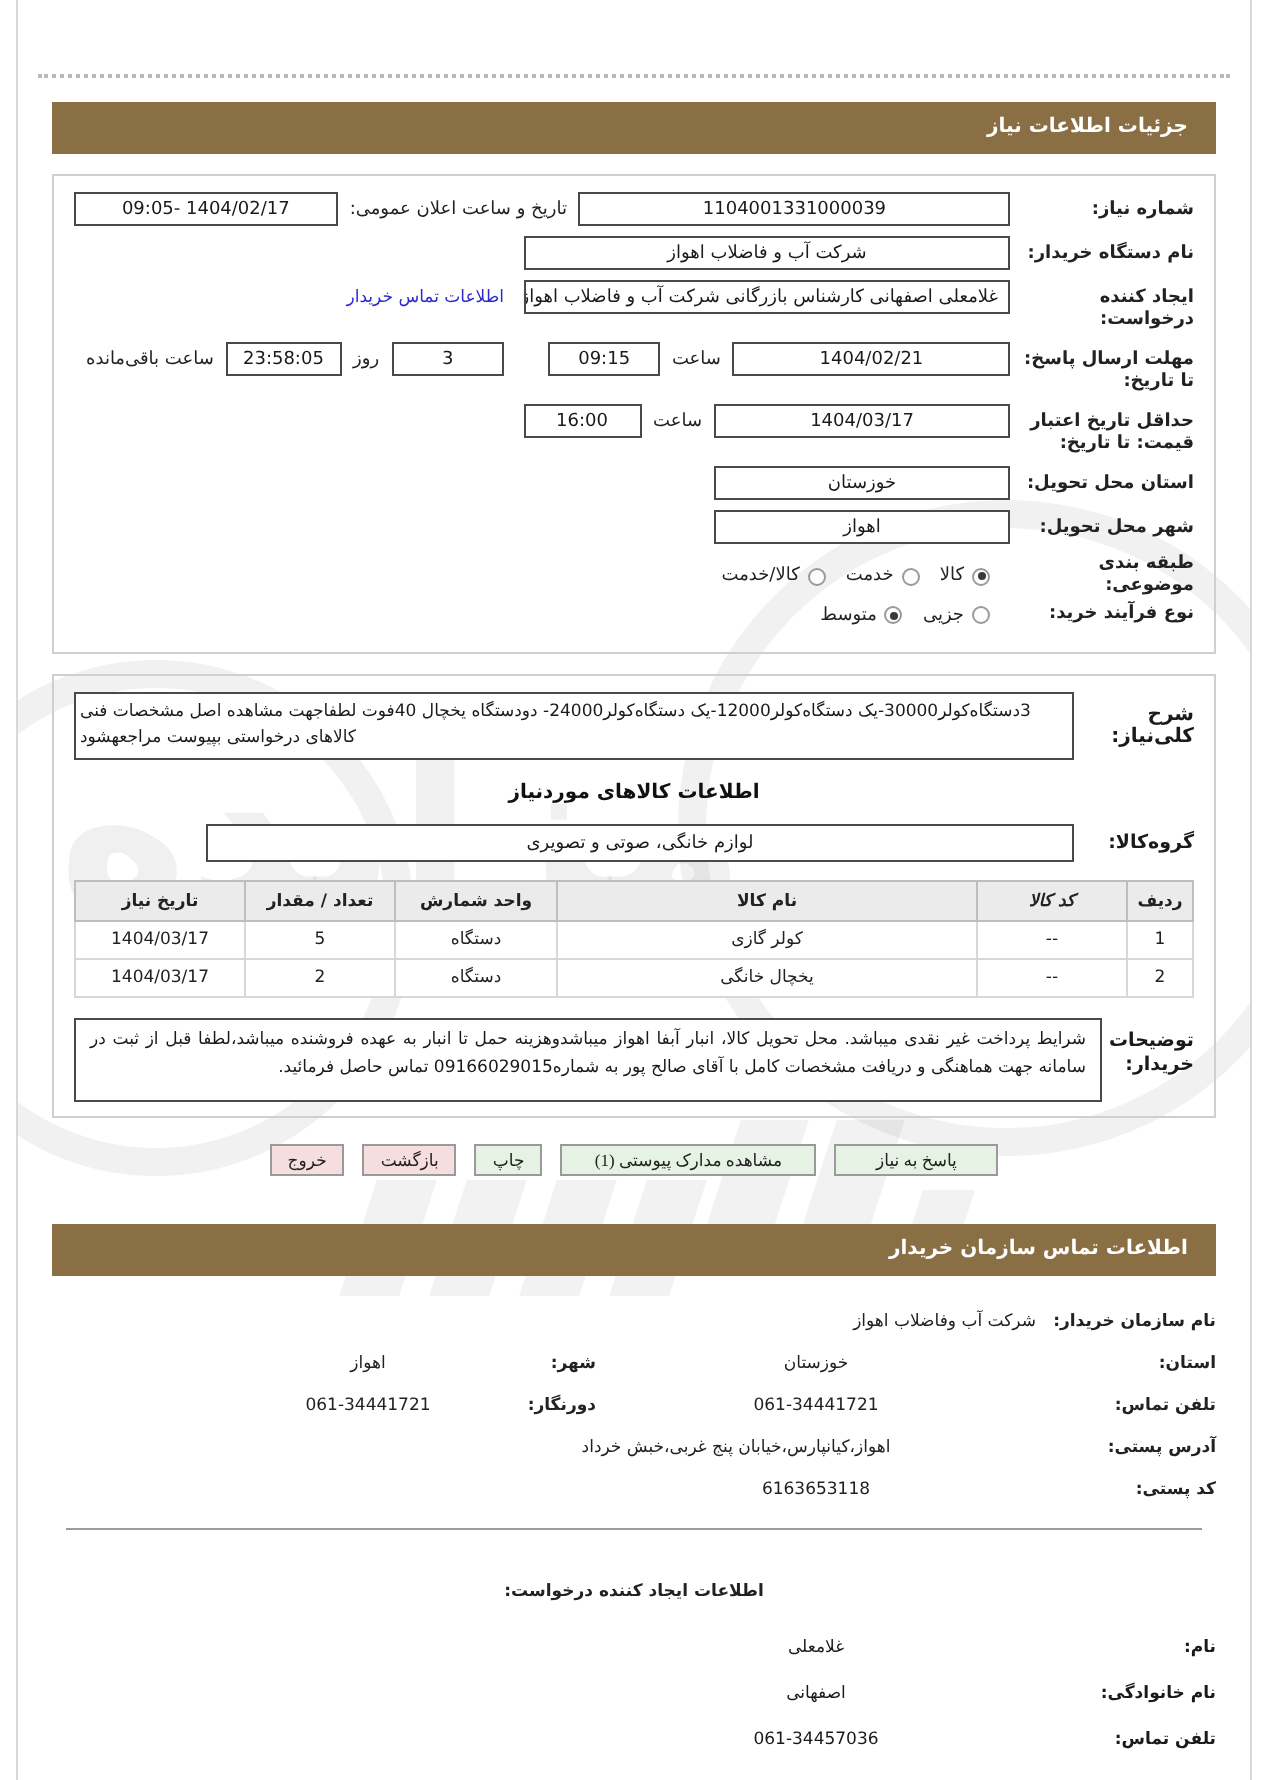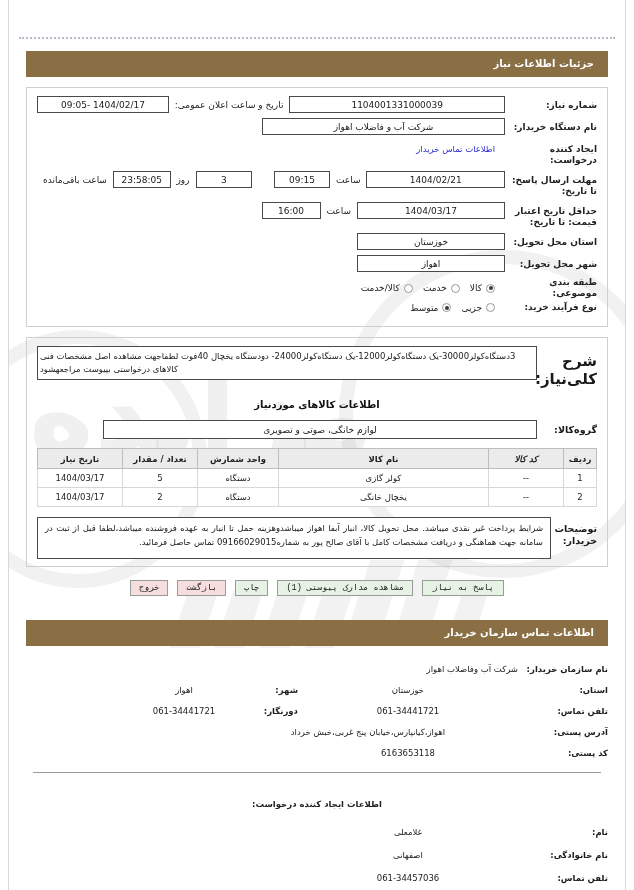--- a/index.html
+++ b/index.html
@@ -181,21 +181,21 @@
     background: #fdfdfd;
     display: inline-block;
     box-sizing: border-box;
   }
   .note-txt { font-size: 8.5px; color: #222; }
 
   
   .sum-row { display: flex; align-items: flex-start; }
   .sum-lbl {
     width: 60px; flex: 0 0 60px;
-    font-size: 15px; font-weight: bold;
+    font-size: 10px; font-weight: bold;
     text-align: right; padding-top: 6px;
     padding-left: 5px; box-sizing: border-box;
   }
   .sum-box {
     flex: 1;
     border: 1px solid #4a4a4a;
     background: #fff;
     font-size: 8.5px;
     line-height: 13px;
     padding: 3px 2px;
@@ -289,21 +289,21 @@
     background: #e6f2e3;
     font-size: 8.5px;
     height: 16px;
     line-height: 14px;
     padding: 0 8px;
     color: #222;
     cursor: pointer;
     white-space: nowrap;
     box-sizing: border-box;
     text-align: center;
-    font-family: Liberation Mono, monospace;
+    font-family: Liberation Serif, serif;
   }
   .btn.danger { background: #f6dede; }
   .btn.w-resp { min-width: 82px; }
   .btn.w-docs { min-width: 128px; }
 
   
   .contact {
     margin: 18px 17px 0 17px;
     font-size: 8.5px;
   }
@@ -382,20 +382,21 @@
         <div class="fld w-big">1404/02/17 -09:05</div>
       </div>
 
       <div class="row">
         <div class="lbl">نام دستگاه خریدار:</div>
         <div class="fld w-wide">شرکت آب و فاضلاب اهواز</div>
       </div>
 
       <div class="row">
         <div class="lbl">ایجاد کننده درخواست:</div>
+        <div class="fld w-wide">غلامعلی اصفهانی کارشناس بازرگانی شرکت آب و فاضلاب اهواز</div>
         <a class="link">اطلاعات تماس خریدار</a>
       </div>
 
       <div class="row">
         <div class="lbl">مهلت ارسال پاسخ: تا تاریخ:</div>
         <div class="fld w-date">1404/02/21</div>
         <div class="inline-lbl">ساعت</div>
         <div class="fld w-time">09:15</div>
         <div class="fld w-days" style="margin-right:22px;">3</div>
         <div class="inline-lbl">روز</div>

